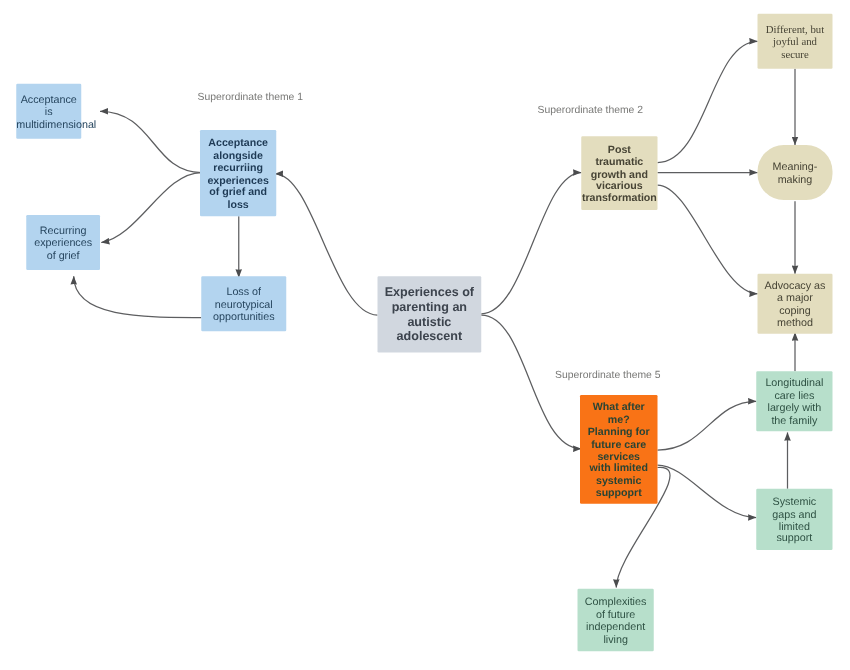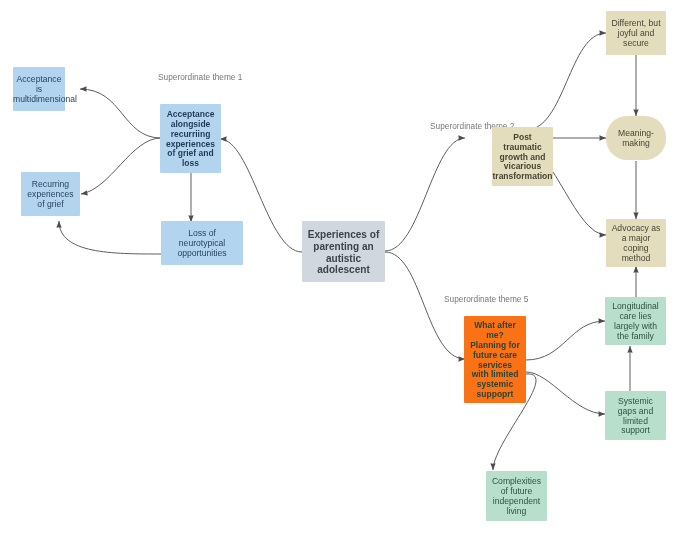--- a/index.html
+++ b/index.html
@@ -41,58 +41,58 @@
         <path d="M636,297 L636,266"></path>
         <path d="M526,360 C564,360 570,321 605,321"></path>
         <path d="M526,372 C550,372 574,414 605,414"></path>
         <path d="M630,391 L630,346"></path>
         <path d="M526,374 C561,371 493,442 493,470"></path>
       </g>
   </svg>
 
   <div id="label-layer">
       <div class="label" style="left: 158px; top: 72px; color: rgb(120, 120, 118); font-size: 8.3px;">Superordinate theme 1</div>
-      <div class="label" style="left: 430px; top: 82px; color: rgb(120, 120, 118); font-size: 8.3px; margin-top: 39px;">Superordinate theme 2</div>
+      <div class="label" style="left: 430px; top: 82px; color: rgb(120, 120, 118); font-size: 8.3px;">Superordinate theme 2</div>
       <div class="label" style="left: 444px; top: 294px; color: rgb(120, 120, 118); font-size: 8.3px;">Superordinate theme 5</div>
     </div>
   <div id="node-layer">
       <div class="node" style="left: 13px; top: 67px; width: 52px; height: 44px; background: rgb(179, 212, 239);">
         <span class="txt" style="font-size: 8.6px; line-height: 9.9px; color: rgb(39, 70, 95);">Acceptance is<br>multidimensional</span>
       </div>
       <div class="node" style="left: 160px; top: 104px; width: 61px; height: 69px; background: rgb(179, 212, 239);">
         <span class="txt" style="font-size: 8.5px; line-height: 9.9px; color: rgb(30, 58, 85); font-weight: bold;">Acceptance<br>alongside<br>recurriing<br>experiences<br>of grief and<br>loss</span>
       </div>
       <div class="node" style="left: 21px; top: 172px; width: 59px; height: 44px; background: rgb(179, 212, 239);">
         <span class="txt" style="font-size: 8.6px; line-height: 9.9px; color: rgb(39, 70, 95);">Recurring<br>experiences<br>of grief</span>
       </div>
-      <div class="node" style="left: 161px; top: 221px; width: 82px; height: 44px; background: rgb(179, 212, 239);">
+      <div class="node" style="left: 161px; top: 221px; width: 68px; height: 44px; background: rgb(179, 212, 239);">
         <span class="txt" style="font-size: 8.6px; line-height: 9.9px; color: rgb(39, 70, 95);">Loss of<br>neurotypical<br>opportunities</span>
       </div>
       <div class="node" style="left: 302px; top: 221px; width: 83px; height: 61px; background: rgb(209, 215, 223);">
         <span class="txt" style="font-size: 10.05px; line-height: 11.95px; color: rgb(60, 67, 77); font-weight: bold;">Experiences of<br>parenting an<br>autistic<br>adolescent</span>
       </div>
-      <div class="node" style="left: 492px; top: 109px; width: 61px; height: 59px; background: rgb(227, 221, 190); margin-top: 18px;">
+      <div class="node" style="left: 465px; top: 109px; width: 61px; height: 59px; background: rgb(227, 221, 190);">
         <span class="txt" style="font-size: 8.5px; line-height: 9.9px; color: rgb(71, 68, 53); font-weight: bold;">Post<br>traumatic<br>growth and<br>vicarious<br>transformation</span>
       </div>
-      <div class="node" style="left: 606px; top: 11px; width: 60px; height: 44px; background: rgb(227, 221, 190);">
+      <div class="node" style="left: 606px; top: 11px; width: 60px; height: 44px; background: rgb(227, 221, 190); font-family: Liberation Serif, serif;">
         <span class="txt" style="font-size: 8.6px; line-height: 9.9px; color: rgb(71, 68, 53);">Different, but<br>joyful and<br>secure</span>
       </div>
       <div class="node" style="left: 606px; top: 116px; width: 60px; height: 44px; background: rgb(227, 221, 190); border-radius: 21px;">
         <span class="txt" style="font-size: 8.6px; line-height: 9.9px; color: rgb(71, 68, 53);">Meaning-<br>making</span>
       </div>
       <div class="node" style="left: 606px; top: 219px; width: 60px; height: 48px; background: rgb(227, 221, 190);">
         <span class="txt" style="font-size: 8.6px; line-height: 9.9px; color: rgb(71, 68, 53);">Advocacy as<br>a major<br>coping<br>method</span>
       </div>
       <div class="node" style="left: 464px; top: 316px; width: 62px; height: 87px; background: #f97316;">
         <span class="txt" style="font-size: 8.5px; line-height: 9.9px; color: rgb(41, 68, 52); font-weight: bold;">What after<br>me?<br>Planning for<br>future care<br>services<br>with limited<br>systemic<br>suppoprt</span>
       </div>
       <div class="node" style="left: 605px; top: 297px; width: 61px; height: 48px; background: rgb(183, 223, 203);">
         <span class="txt" style="font-size: 8.6px; line-height: 9.9px; color: rgb(47, 82, 68);">Longitudinal<br>care lies<br>largely with<br>the family</span>
       </div>
       <div class="node" style="left: 605px; top: 391px; width: 61px; height: 49px; background: rgb(183, 223, 203);">
         <span class="txt" style="font-size: 8.6px; line-height: 9.9px; color: rgb(47, 82, 68);">Systemic<br>gaps and<br>limited<br>support</span>
       </div>
-      <div class="node" style="left: 462px; top: 471px; width: 61px; height: 50px; background: rgb(183, 223, 203); margin-left: 24px;">
+      <div class="node" style="left: 462px; top: 471px; width: 61px; height: 50px; background: rgb(183, 223, 203);">
         <span class="txt" style="font-size: 8.6px; line-height: 9.9px; color: rgb(47, 82, 68);">Complexities<br>of future<br>independent<br>living</span>
       </div>
     </div>
 
 </div>
 
 </body></html>

